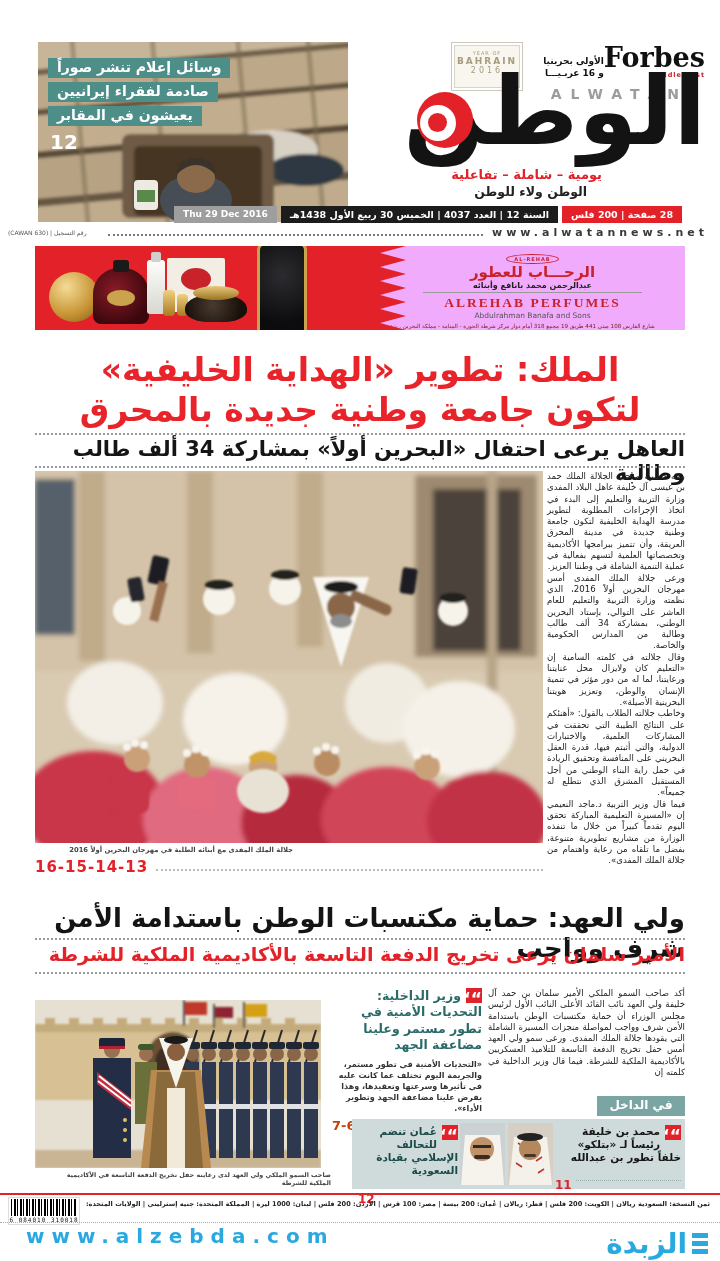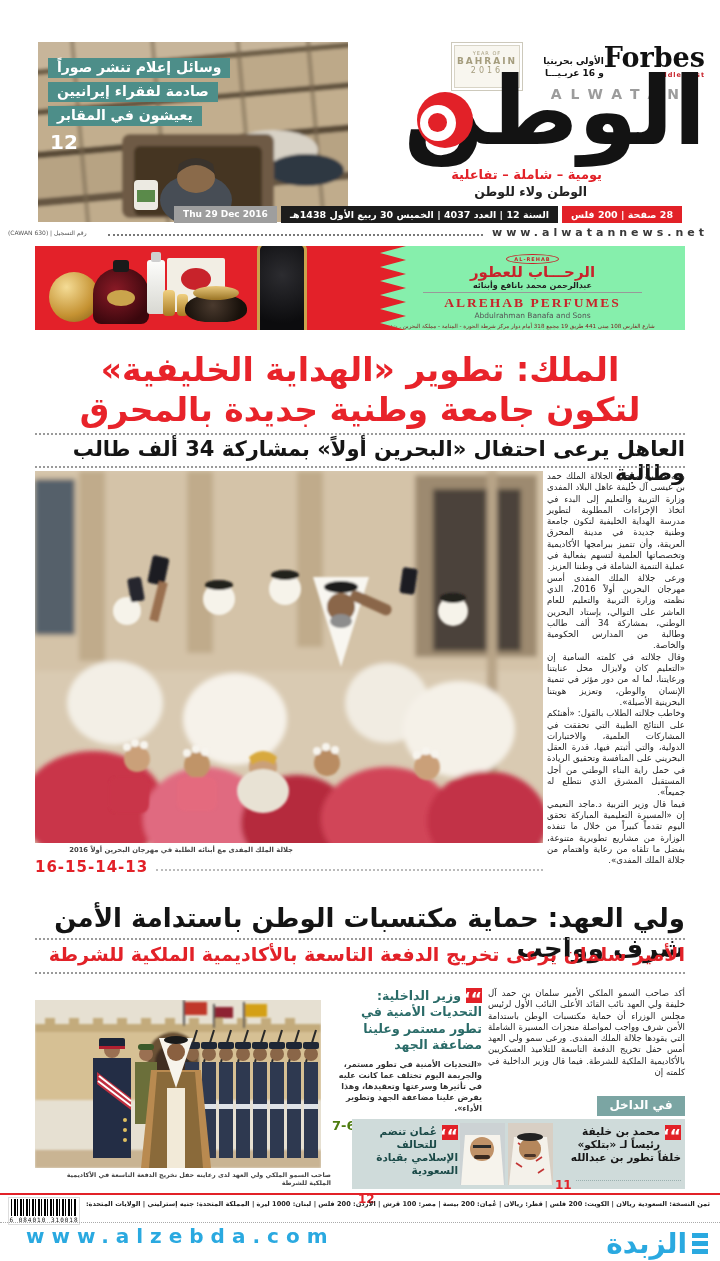--- a/index.html
+++ b/index.html
@@ -40,21 +40,21 @@
   .box-date{background:#9e9e9e;color:#fff;font-size:9px;}
   .box-issue{background:#1c1c1c;color:#fff;font-size:9.5px;direction:rtl;}
   .box-price{background:#e22128;color:#fff;font-size:9.5px;direction:rtl;}
   #webline{left:8px;right:12px;top:226px;height:16px;}
   #webline .url{position:absolute;right:0;top:0;letter-spacing:4px;font-size:11px;font-weight:bold;color:#3a3a3a;}
   #webline .dots{position:absolute;left:100px;right:225px;top:8px;border-top:2px dotted #777;}
   #webline .reg{position:absolute;left:0;top:3px;font-size:6px;color:#555;direction:rtl;}
 
   
   #ad{left:35px;top:246px;width:650px;height:84px;background:#e32129;overflow:hidden;}
-  #ad .panel{position:absolute;right:0;top:0;bottom:0;width:305px;background:#86efac;
+  #ad .panel{position:absolute;right:0;top:0;bottom:0;width:305px;background:#f0abfc;
     clip-path:polygon(26px 0%,0% 8.3%,26px 16.6%,0% 25%,26px 33.3%,0% 41.6%,26px 50%,0% 58.3%,26px 66.6%,0% 75%,26px 83.3%,0% 91.6%,26px 100%,100% 100%,100% 0%);
     text-align:center;}
   .rehab-oval{display:inline-block;margin-top:2px;border:1.5px solid #c8232b;border-radius:50%;
     padding:1px 7px;color:#c8232b;font-size:5px;font-weight:bold;letter-spacing:1px;}
   .ad-brand-ar{color:#c8232b;font-weight:bold;font-size:15px;direction:rtl;line-height:1.05;}
   .ad-owner-ar{color:#222;font-size:8px;font-weight:bold;direction:rtl;}
   .ad-div{width:72%;border-top:1px solid #999;margin:2px auto;}
   .ad-brand-en{color:#c8232b;font-family:"Liberation Serif",serif;font-weight:bold;font-size:13.5px;letter-spacing:2px;}
   .ad-owner-en{color:#555;font-size:7.5px;}
   .ad-addr{color:#7a1a1a;font-size:5.6px;direction:rtl;margin-top:3px;padding:0 26px 0 6px;}
@@ -99,21 +99,21 @@
   #sub2{left:35px;right:35px;top:943px;text-align:right;color:#e22128;font-weight:bold;font-size:19px;direction:rtl;}
   #dot4{left:35px;right:35px;top:972px;}
   #photo2{left:35px;top:1000px;width:286px;height:168px;overflow:hidden;}
   #caption2{left:45px;top:1171px;width:286px;font-size:6.4px;font-weight:bold;color:#444;direction:rtl;text-align:right;}
   #quote{left:332px;top:988px;width:150px;}
   .qicon{float:right;width:16px;height:15px;background:#e22128;color:#fff;font-weight:bold;
          font-size:17px;line-height:22px;text-align:center;margin-left:5px;overflow:hidden;}
   .qtitle{color:#2a6b68;font-weight:bold;font-size:12.5px;line-height:1.3;text-align:right;direction:rtl;}
   .qbody{margin-top:6px;font-size:8px;font-weight:bold;color:#333;line-height:11px;text-align:right;direction:rtl;}
   .qpages{display:flex;align-items:center;gap:6px;margin-top:4px;}
-  .qpages .nums{color:#4d7c0f;font-weight:bold;font-size:13px;}
+  .qpages .nums{color:#c2410c;font-weight:bold;font-size:13px;}
   .qpages .dots{flex:1;border-top:1.5px dotted #bbb;margin-top:4px;}
   #col2{left:488px;top:988px;width:197px;font-size:8.6px;line-height:11.3px;text-align:justify;color:#222;direction:rtl;}
 
   
   #inside-label{left:597px;top:1096px;width:88px;height:20px;background:#7ba5a3;color:#fff;
     font-weight:bold;font-size:12px;line-height:19px;text-align:center;direction:rtl;}
   #inside-box{left:352px;top:1119px;width:333px;height:70px;background:#cfdbda;}
   .in-item{position:absolute;top:6px;}
   .in-item .txt{font-weight:bold;font-size:10.5px;line-height:1.25;text-align:right;direction:rtl;}
   .in-item .pg{color:#e22128;font-weight:bold;font-size:12px;margin-top:14px;}

